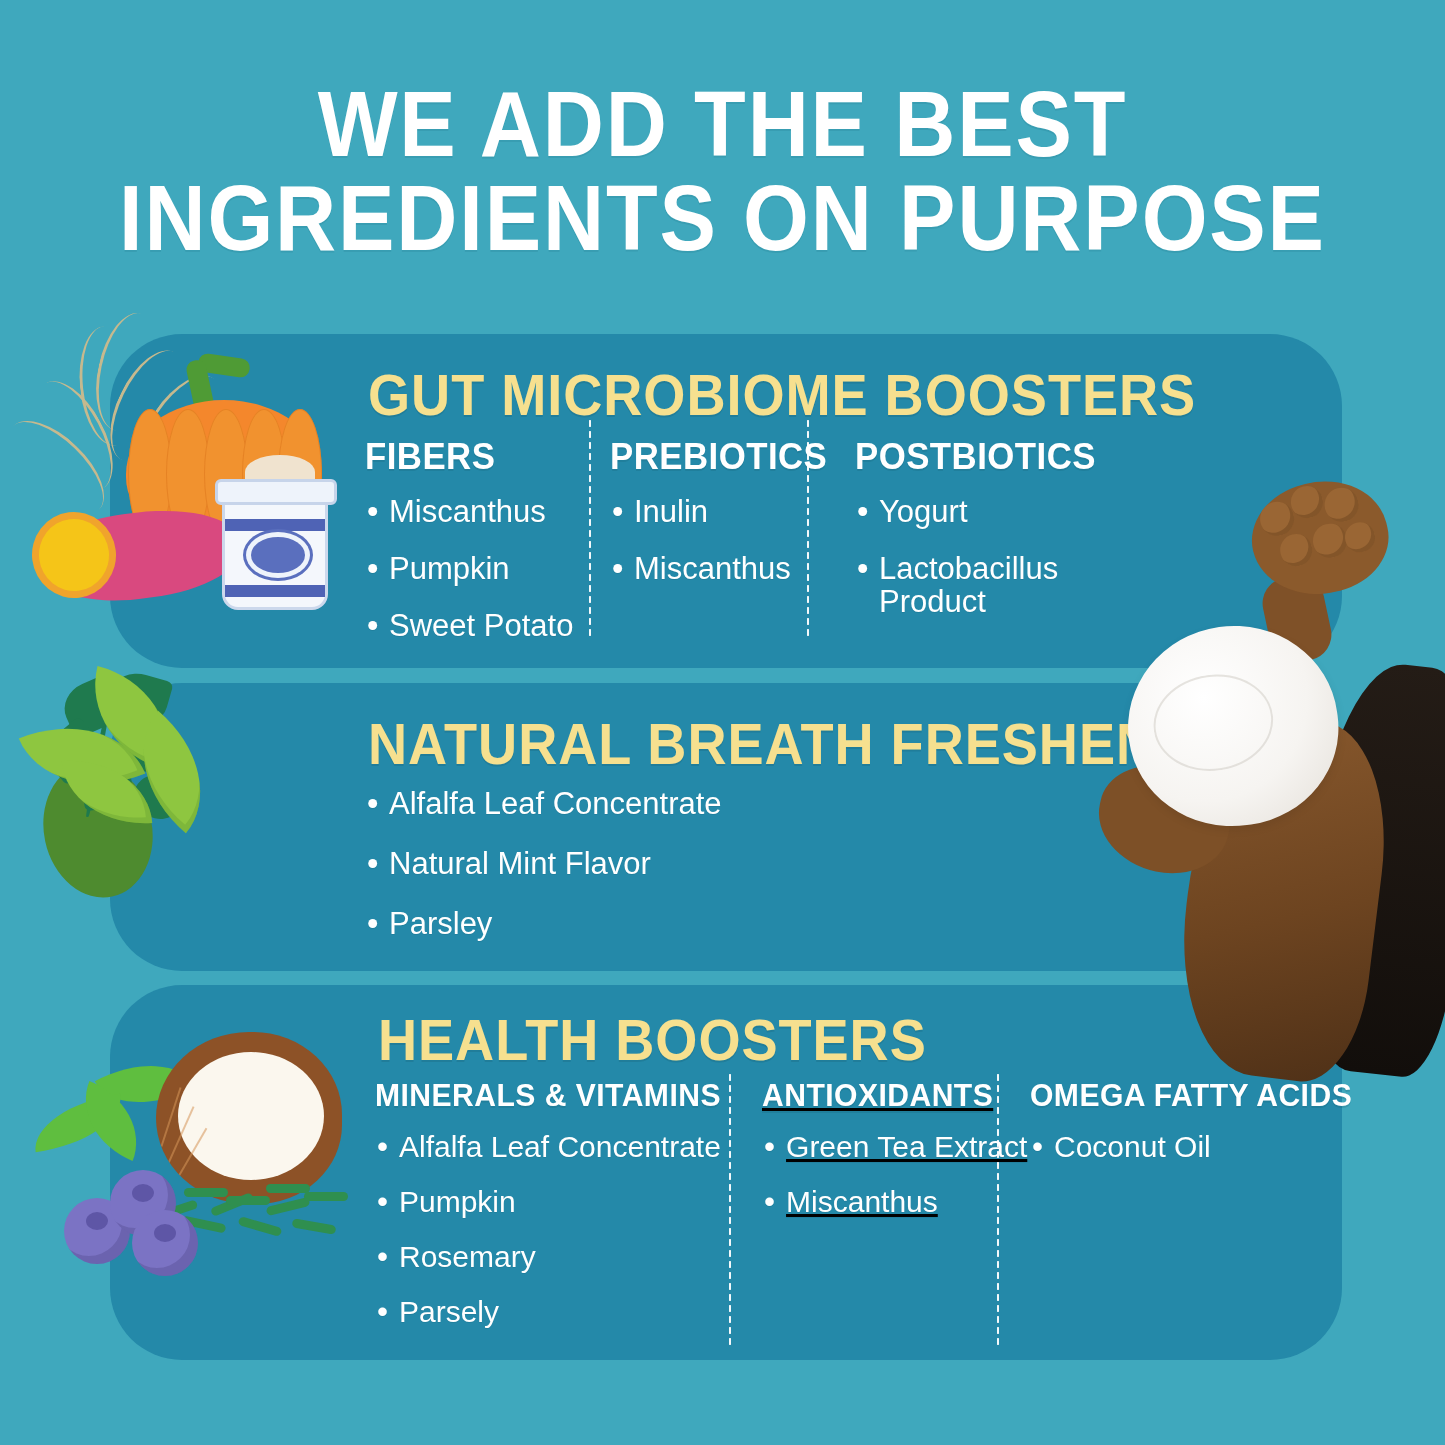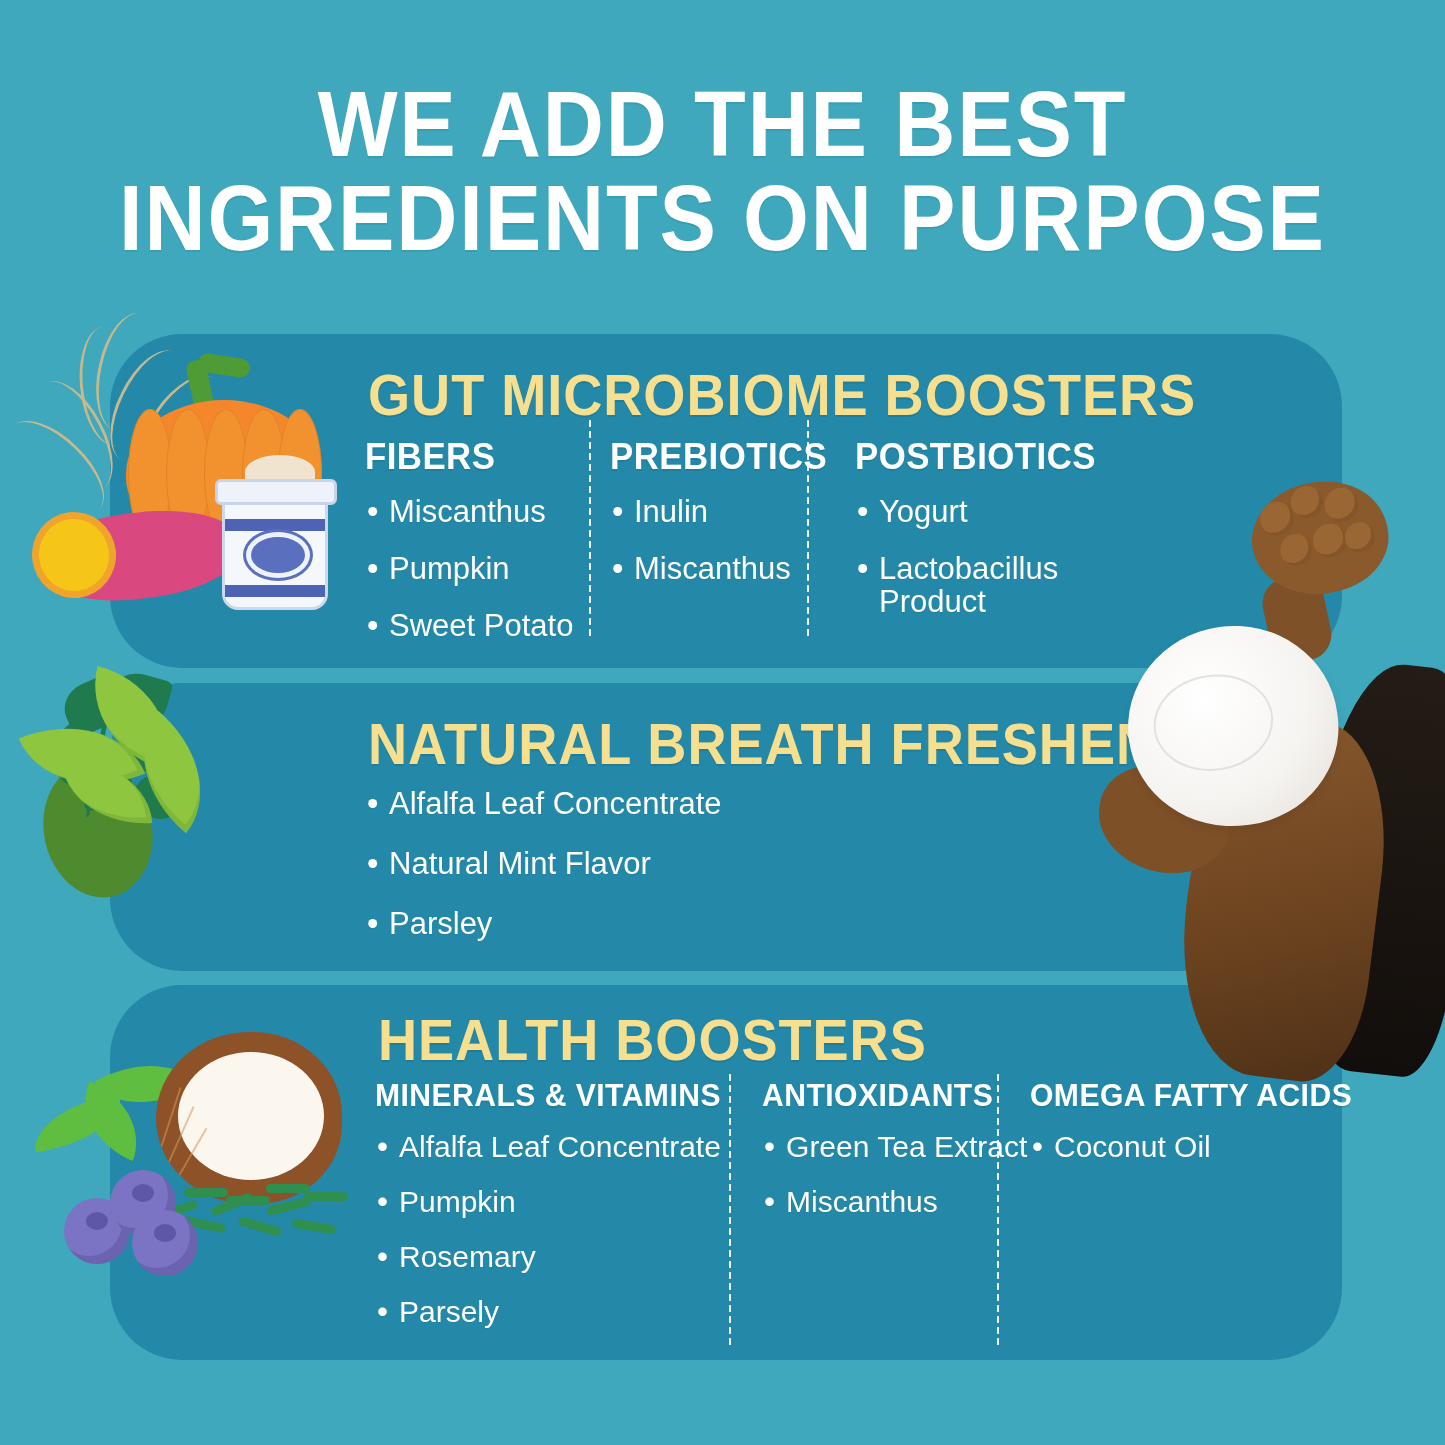--- a/index.html
+++ b/index.html
@@ -105,21 +105,21 @@
   #card-breath .cols { left:255px; top:105px; }
   #card-breath .col  { width:100%; }
 
   
   #card-gut .c1 { width:245px; }
   #card-gut .c2 { width:245px; }
   #card-gut .c3 { width:280px; }
 
   
   #card-health .c1 { width:390px; }
-  #card-health .c2 { width:270px; }
+  #card-health .c2 { width:270px;text-decoration:underline; }
   #card-health .c3 { width:300px; }
 
   
   .dots {
     position:absolute;
     width:4px;
     background-image:radial-gradient(#ffffff 42%, rgba(255,255,255,0) 46%);
     background-size:4px 11px;
     background-repeat:repeat-y;
     opacity:.95;

